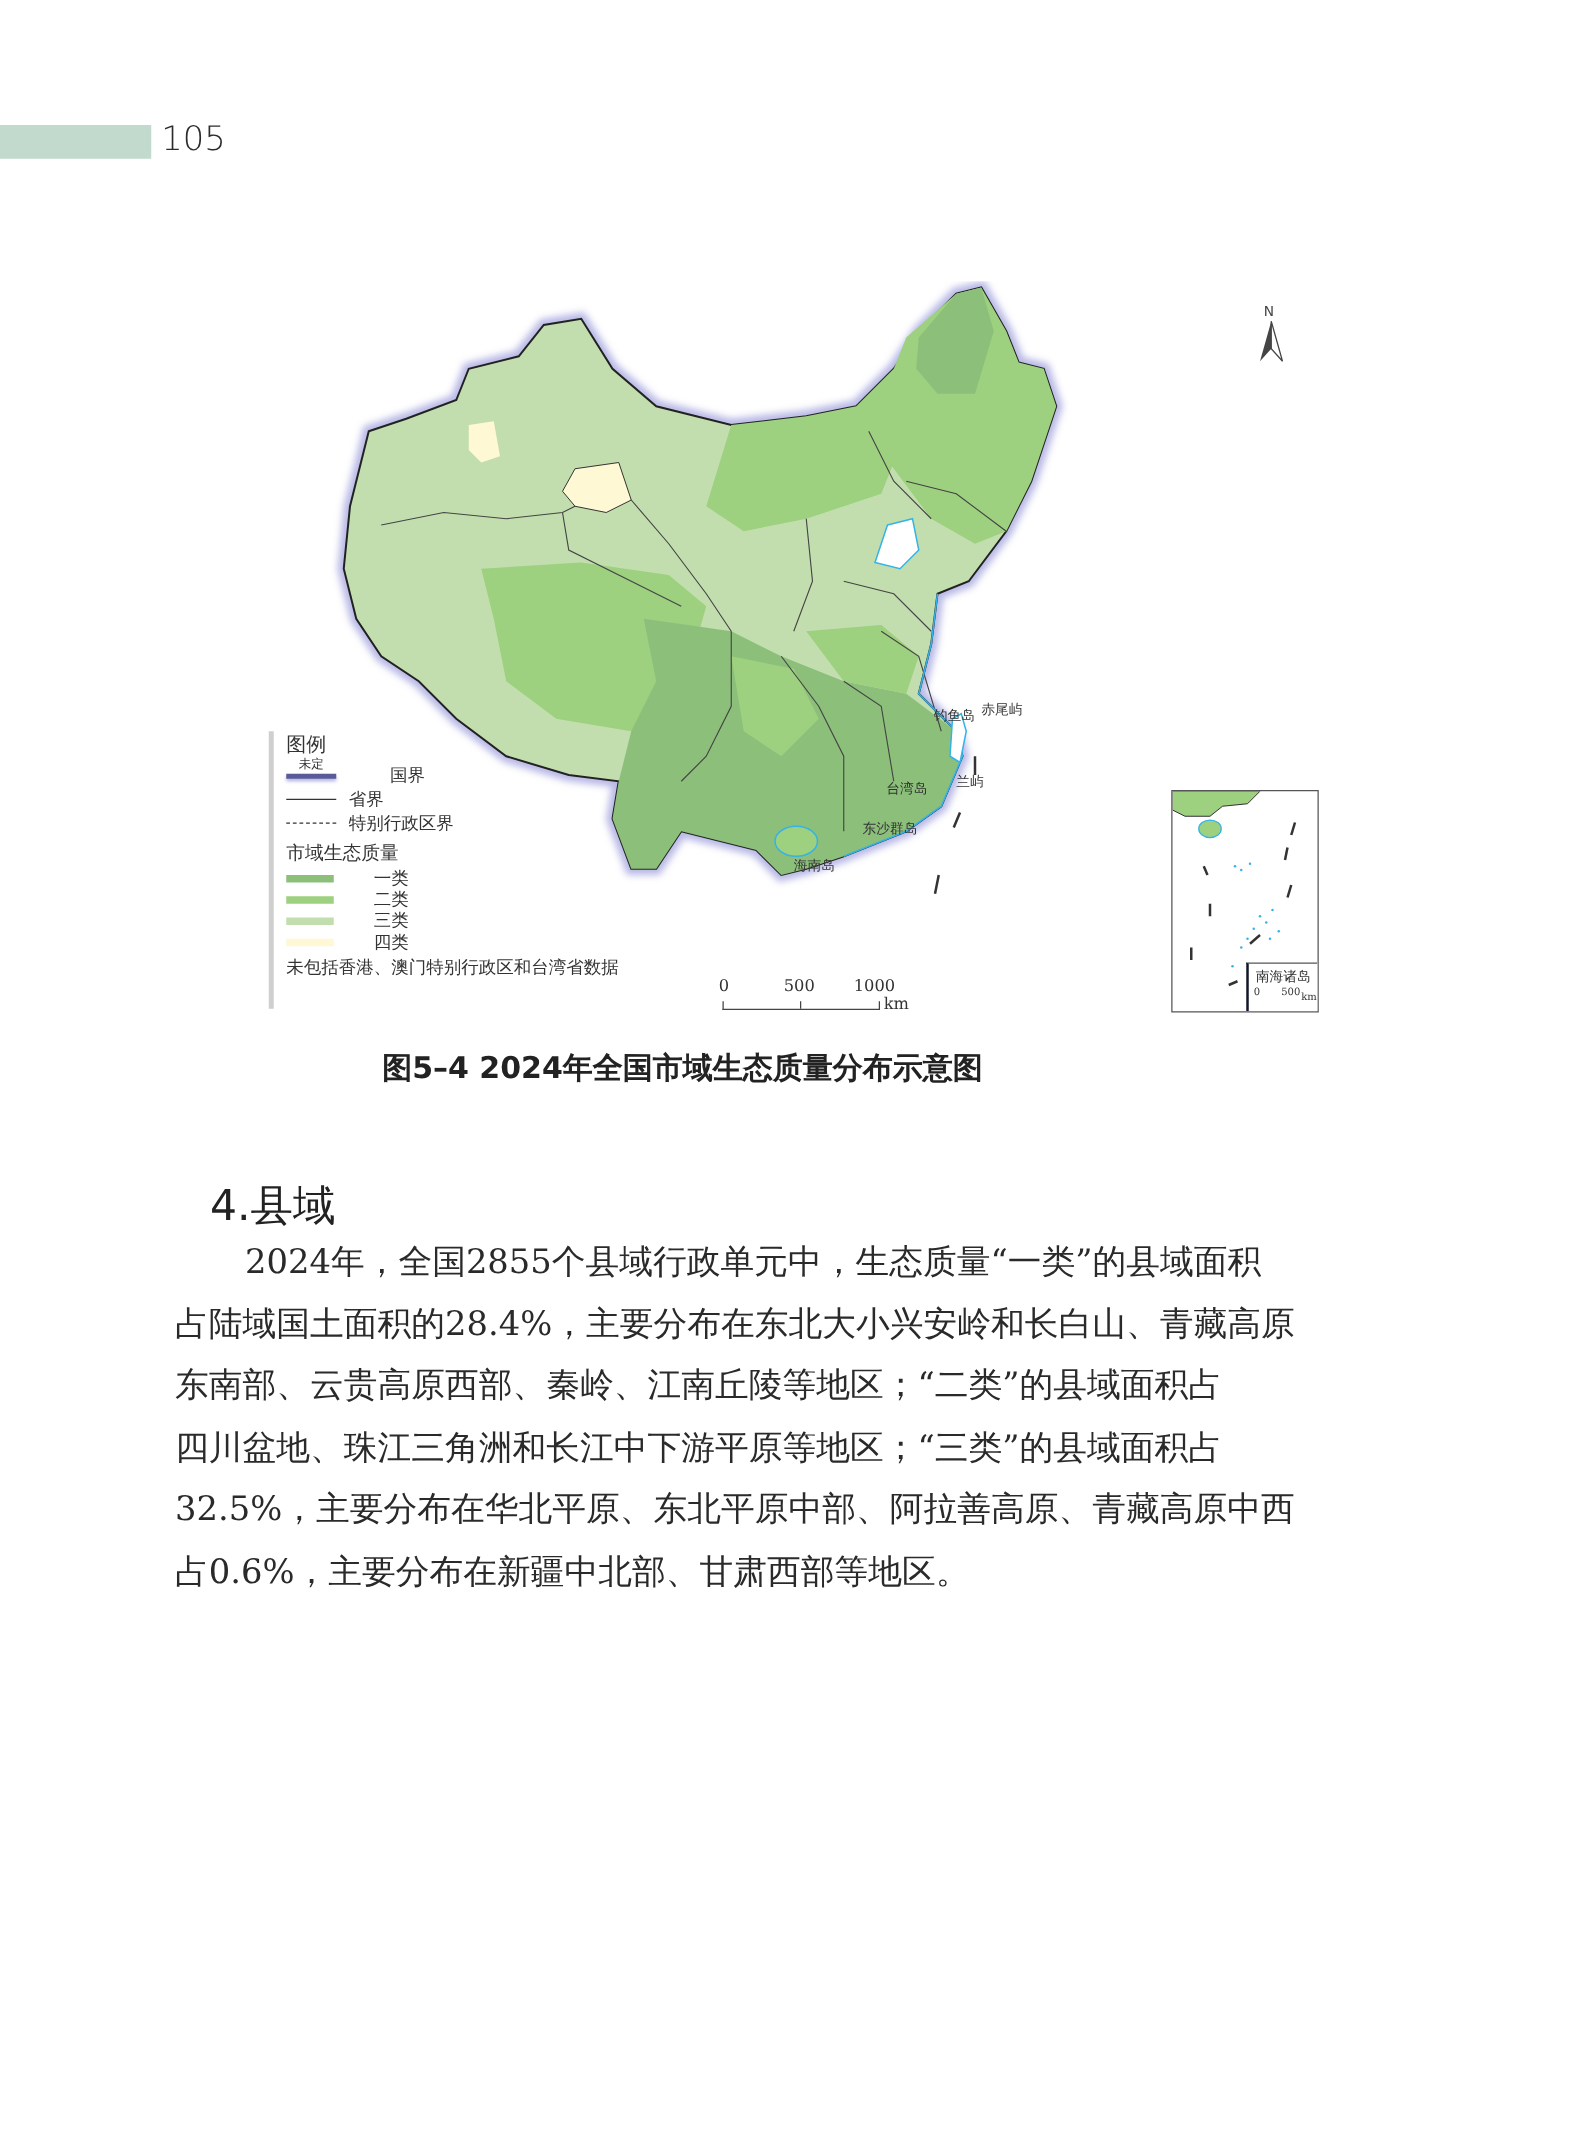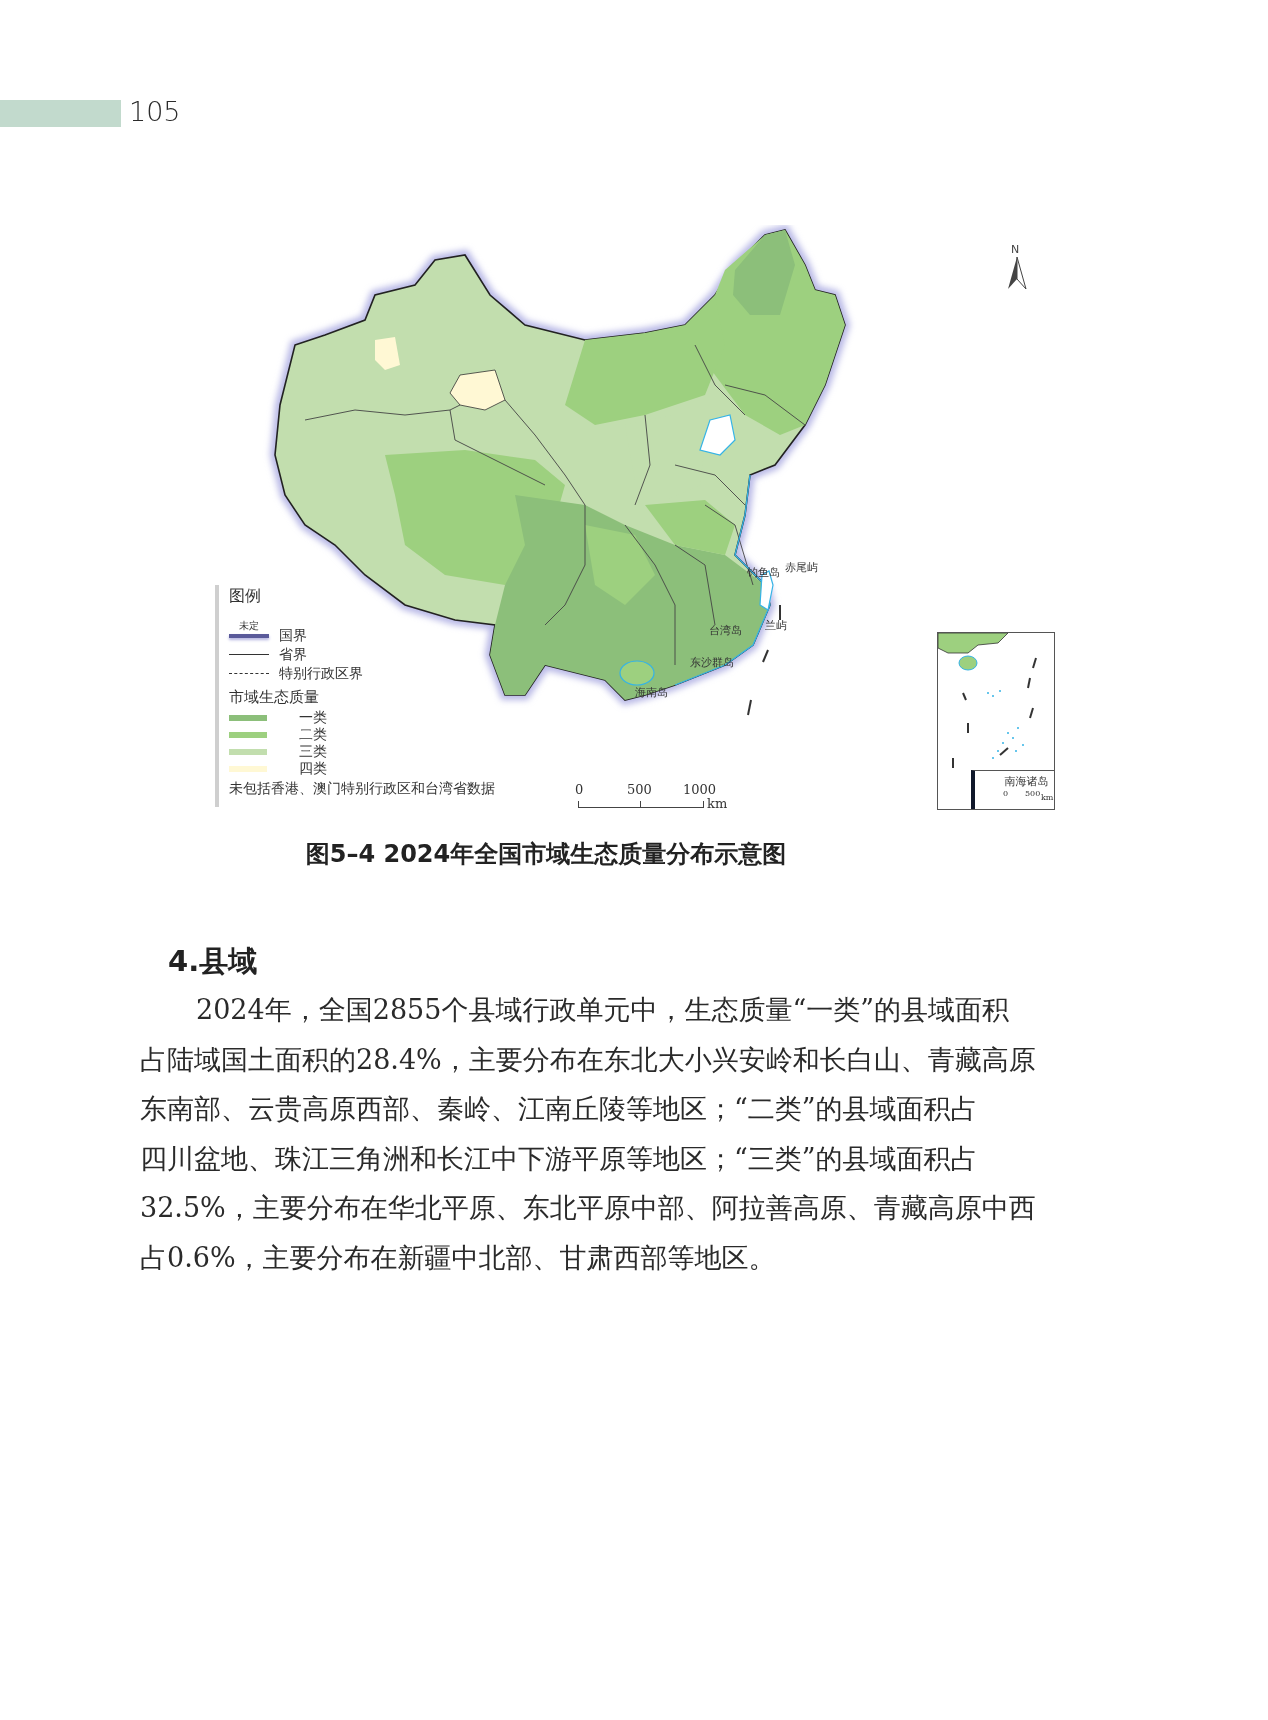--- a/index.html
+++ b/index.html
@@ -27,29 +27,29 @@
     .scalebar { position: absolute; left: 575px; top: 782px; width: 150px; height: 30px;
                 font-family: "DejaVu Serif", "Liberation Serif", serif; font-size: 13px; color: #333; }
     .scale-label { position: absolute; top: 0; }
     .scale-line { position: absolute; top: 19px; left: 3px; width: 124px; height: 6px;
                   border-left: 1px solid #444; border-right: 1px solid #444; border-bottom: 1px solid #444; }
     .scale-mid { position: absolute; top: 19px; left: 65px; width: 1px; height: 6px; background: #444; }
     .scale-unit { position: absolute; left: 132px; top: 14px; }
     .north-arrow { position: absolute; left: 1005px; top: 243px; width: 24px; height: 50px; }
     .north-label { position: absolute; left: 6px; top: 0; font-family: "DejaVu Sans", "Liberation Sans", sans-serif; font-size: 11px; color: #444; }
     .inset { position: absolute; left: 937px; top: 632px; width: 116px; height: 176px; border: 1px solid #555; background: #fff; overflow: hidden; }
-    .inset-label-box { position: absolute; right: 0; bottom: 0; width: 55px; height: 38px; border-left: 4px solid #0f172a; border-top: 1px solid #555; background: #fff;
-                       font-size: 11px; text-align: center; color: #333; padding-left: 24px; }
+    .inset-label-box { position: absolute; right: 0; bottom: 0; width: 55px; height: 38px; border-left: 2px solid #0f172a; border-top: 1px solid #555; background: #fff;
+                       font-size: 11px; text-align: center; color: #333; }
     .inset-title { margin-top: 3px; }
     .inset-scale { font-size: 8px; position: relative; height: 14px; }
     .map-label { position: absolute; font-size: 11px; color: #333; font-family: "DejaVu Serif", "Liberation Serif", serif; white-space: nowrap; }
     .figure-caption { position: absolute; left: 0; width: 1092px; top: 838px; text-align: center;
                       font-family: "DejaVu Sans", "Liberation Sans", sans-serif; font-weight: bold; font-size: 24px; color: #222; }
     .section-heading { position: absolute; left: 168px; top: 942px; font-family: "DejaVu Sans", "Liberation Sans", sans-serif;
-                       font-size: 29px; font-weight: bold; color: #222; }
+                       font-size: 34px; font-weight: normal; color: #222; }
     .body-text { position: absolute; left: 140px; top: 985px; width: 990px; font-size: 27px; line-height: 49.5px; color: #2a2a2a; text-align: justify; }
     .body-line { display: block; white-space: nowrap; }
     .indent { padding-left: 56px; }
   </style>
 </head>
 <body>
 
 <div class="page-header-bar"></div>
 <div class="page-number">105</div>
 
@@ -122,21 +122,21 @@
 <div class="north-arrow">
   <span class="north-label">N</span>
   <svg width="24" height="50" style="position:absolute; left:0; top:12px;">
     <polygon points="12,2 3,34 12,24" fill="#444"></polygon>
     <polygon points="12,2 21,34 12,24" fill="none" stroke="#444" stroke-width="1"></polygon>
   </svg>
 </div>
 
 <div class="legend">
   <div class="legend-title">图例</div>
-  <div class="legend-row" style="margin-top:19px;">
+  <div class="legend-row" style="margin-top:4px;gap:33px;">
     <div class="legend-line line-national">
       <span class="line-national-label">未定</span>
     </div>
     <span>国界</span>
   </div>
   <div class="legend-row">
     <div class="legend-line line-province"></div>
     <span>省界</span>
   </div>
   <div class="legend-row">

